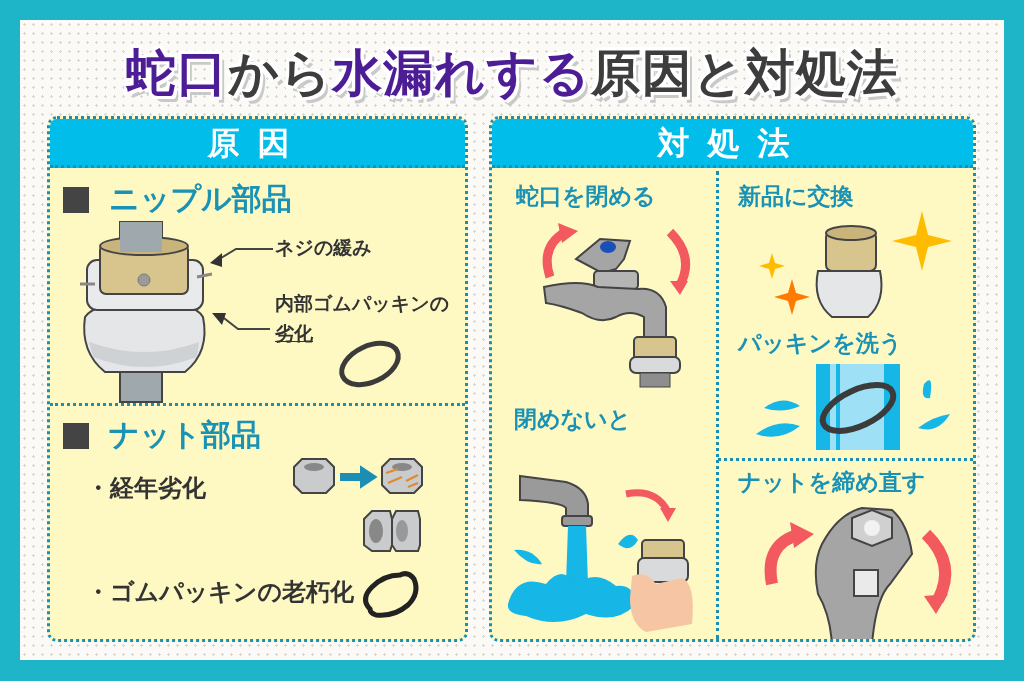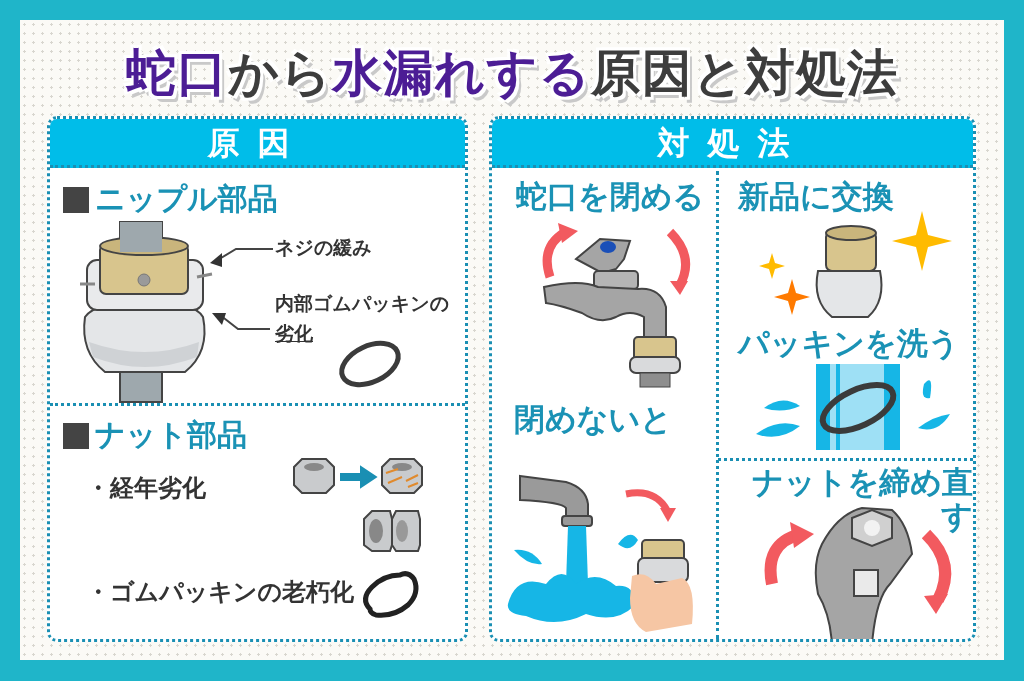--- a/index.html
+++ b/index.html
@@ -17,40 +17,40 @@
   }
   .title {
     position: absolute; left: 0; top: 40px; width: 1024px; text-align: center;
     font-size: 50px; font-weight: bold; letter-spacing: 1px;
     text-shadow: 3px 3px 0 #fff, -3px -3px 0 #fff, 3px -3px 0 #fff, -3px 3px 0 #fff, 5px 6px 0 #c9c9c9;
   }
   .title .blue { color: #4c1d95; text-align: center; }
   .title .dark { color: #3d3d3d; }
 
   .panel {
-    position: absolute; background: #ffffff;
+    position: absolute; background: #fef9c3;
     border: 3px dotted #1a8fb3; border-radius: 10px; overflow: hidden;
   }
   .panel-left { left: 47px; top: 116px; width: 421px; height: 526px; }
   .panel-right { left: 489px; top: 116px; width: 487px; height: 526px; }
   .panel-header {
     height: 49px; background: #00bde9; color: #fff; font-weight: bold;
     font-size: 32px; text-align: center; line-height: 49px; letter-spacing: 18px;
     border-bottom: 3px dotted #1a8fb3;
   }
   .sec-h {
     position: absolute; font-size: 30px; font-weight: bold; color: #1a92b5;
-    display: flex; align-items: center; gap: 2px;
+    display: flex; align-items: center; gap: 16px;
   }
   .sq { display: inline-block; width: 26px; height: 26px; background: #444; margin-right: 4px; }
   .divider-h { position: absolute; border-top: 3px dotted #1a8fb3; }
   .divider-v { position: absolute; border-left: 3px dotted #1a8fb3; }
   .label { position: absolute; font-size: 19px; font-weight: bold; color: #333; line-height: 28px; }
   .bullet { position: absolute; font-size: 24px; font-weight: bold; color: #333; }
-  .sub-h { position: absolute; font-size: 31px; font-weight: bold; color: #1a92b5; line-height: 34px; }
+  .sub-h { position: absolute; font-size: 23px; font-weight: bold; color: #1a92b5; line-height: 34px; }
   svg { position: absolute; overflow: visible; }
 </style>
 </head>
 <body>
 
 <div class="canvas"></div>
 
 <div class="title">
   <span class="blue">蛇口</span><span class="dark">から</span><span class="blue">水漏れする</span><span class="dark">原因と対処法</span>
 </div>

